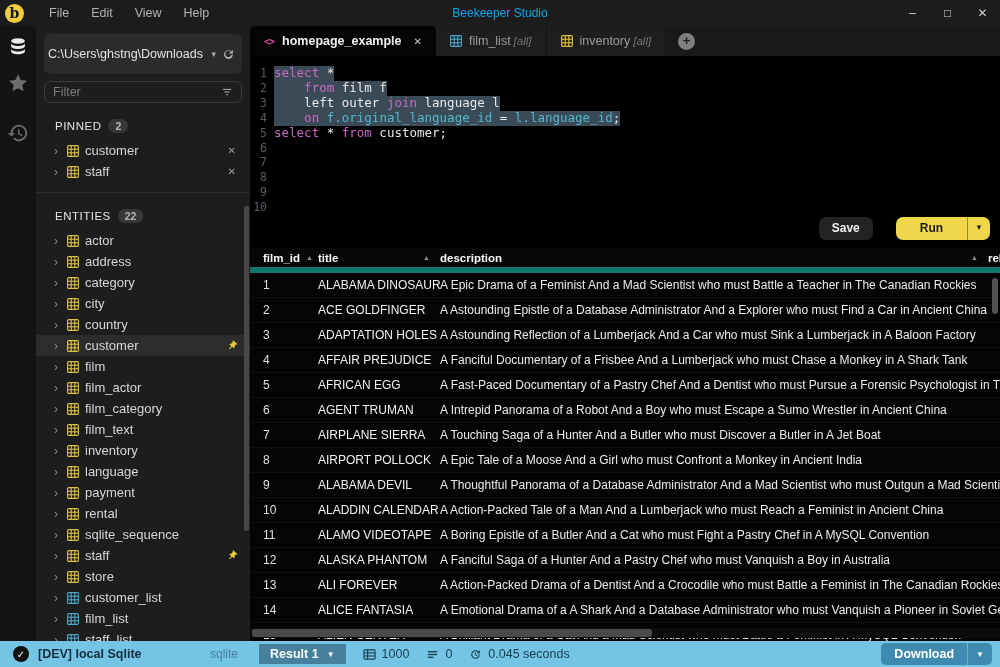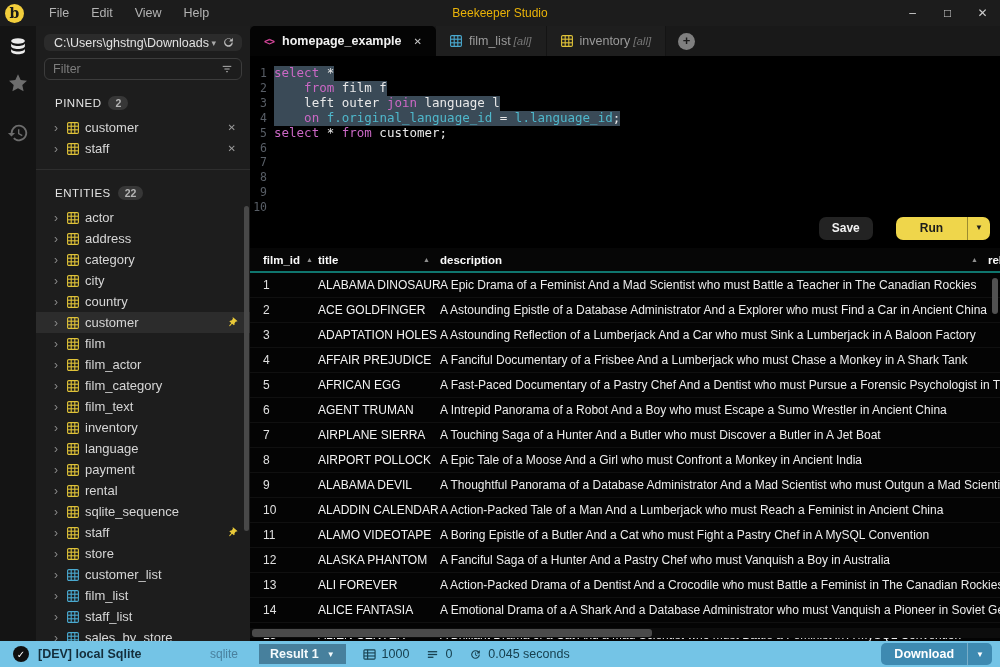--- a/index.html
+++ b/index.html
@@ -6,40 +6,40 @@
   html,body{width:1000px;height:667px;overflow:hidden}
   body{background:#000;font-family:"Liberation Sans",sans-serif;font-size:13px;color:#ddd}
   .app{width:1000px;height:667px;display:flex;flex-direction:column}
 
   
   .titlebar{height:26px;background:#1c1c1c;display:flex;align-items:center;position:relative;flex:none}
   .logo{width:19px;height:19px;border-radius:50%;background:#f2ce3c;color:#191919;font-weight:bold;
         display:flex;align-items:center;justify-content:center;margin-left:5px;font-size:14px;font-family:"DejaVu Serif",serif}
   .menus{display:flex;margin-left:14px}
   .menu-item{padding:0 11px;color:#b3b3b3;font-size:12.5px;cursor:default}
-  .app-title{position:absolute;left:50%;transform:translateX(-50%);color:#eab308;font-size:12px}
+  .app-title{position:absolute;left:50%;transform:translateX(-50%);color:#0ea5e9;font-size:12px}
   .win-controls{margin-left:auto;display:flex;color:#cfcfcf}
   .win-btn{width:35px;text-align:center;font-size:12px}
 
   .body{flex:1;display:flex;overflow:hidden}
 
   
   .rail{width:36px;background:#141414;display:flex;flex-direction:column;align-items:center;flex:none}
   .rail-item{width:24px;height:24px;display:flex;align-items:center;justify-content:center}
   .rail-item svg{width:22px;height:22px}
   .rail-item.active{color:#ececec}
   .rail-item:not(.active){color:#6d6d6d}
   .rail-item:nth-child(1){margin-top:10px}
   .rail-item:nth-child(2){margin-top:12px}
   .rail-item:nth-child(3){margin-top:26px}
 
   
   .sidebar{width:214px;background:#1d1d1d;position:relative;overflow:hidden;flex:none}
-  .conn{height:17px;background:#2b2b2b;border-radius:6px;margin:8px 8px 0 8px;display:flex;align-items:center;
-        padding:0 7px 0 10px;font-size:12.5px;color:#e2e2e2}
+  .conn{height:40px;background:#2b2b2b;border-radius:6px;margin:8px 8px 0 8px;display:flex;align-items:center;
+        padding:0 7px 0 4px;font-size:12.5px;color:#e2e2e2}
   .conn-path{flex:1;overflow:hidden;white-space:nowrap}
   .conn-caret{color:#aaa;font-size:9px;margin:0 6px 0 2px}
   .conn-refresh{color:#bdbdbd;width:13px;height:13px}
   .filterbox{height:22px;margin:7px 8px 0 8px;border:1px solid #3c3c3c;border-radius:6px;display:flex;align-items:center;padding:0 8px}
   .filterbox input{flex:1;background:transparent;border:none;outline:none;color:#ddd;font-size:12.5px;font-family:"Liberation Sans",sans-serif}
   .filterbox input::placeholder{color:#7d7d7d}
   .filter-ic{color:#9a9a9a;width:12px;height:12px;flex:none}
   .section-head{display:flex;align-items:center;padding-left:19px;margin-top:14px;height:18px}
   .section-label{font-size:11.5px;font-weight:normal;letter-spacing:.5px;color:#e3e3e3}
   .badge{background:#373737;color:#b5b5b5;font-size:10.5px;font-weight:bold;padding:1px 7px;border-radius:9px;margin-left:7px}
@@ -79,21 +79,21 @@
   .tok-v{color:#4fb8cc}
   .tok-p{color:#e8e8e8}
   .editor-actions{position:absolute;right:10px;bottom:8px;display:flex;gap:23px;font-family:"Liberation Sans",sans-serif}
   .save-btn{background:#232323;color:#f2f2f2;padding:4px 13px;border-radius:7px;font-size:12px;font-weight:bold}
   .run-group{display:flex;background:#efd64b;border-radius:7px;overflow:hidden;color:#1c1c1c;font-weight:bold;font-size:12px}
   .run-label{padding:4px 24px}
   .run-caret{padding:4px 7px;border-left:1px solid rgba(0,0,0,.35);display:flex;align-items:center;font-size:8px}
 
   
   .results{flex:1;position:relative;overflow:hidden;display:flex;flex-direction:column}
-  .thead{height:25px;display:flex;align-items:center;background:#060606;border-bottom:2px solid #0f766e;
+  .thead{height:25px;display:flex;align-items:center;background:#060606;border-bottom:6px solid #0f766e;
          font-weight:bold;font-size:11.5px;color:#fafafa;flex:none}
   .th{display:flex;align-items:center;justify-content:space-between;padding-right:10px;overflow:hidden;white-space:nowrap}
   .th-0{width:68px;padding-left:13px;flex:none}
   .th-1{width:122px;flex:none}
   .th-2{flex:1}
   .th-3{width:12px;flex:none;padding-right:0}
   .sort{color:#8f8f8f;font-size:7px;margin-left:6px}
   .tbody{flex:1;overflow:hidden}
   .trow{height:25px;display:flex;align-items:center;font-size:12px;background:#040404;border-bottom:1px solid #101010}
   .c-id{width:68px;padding-left:13px;flex:none;color:#e0e0e0}

